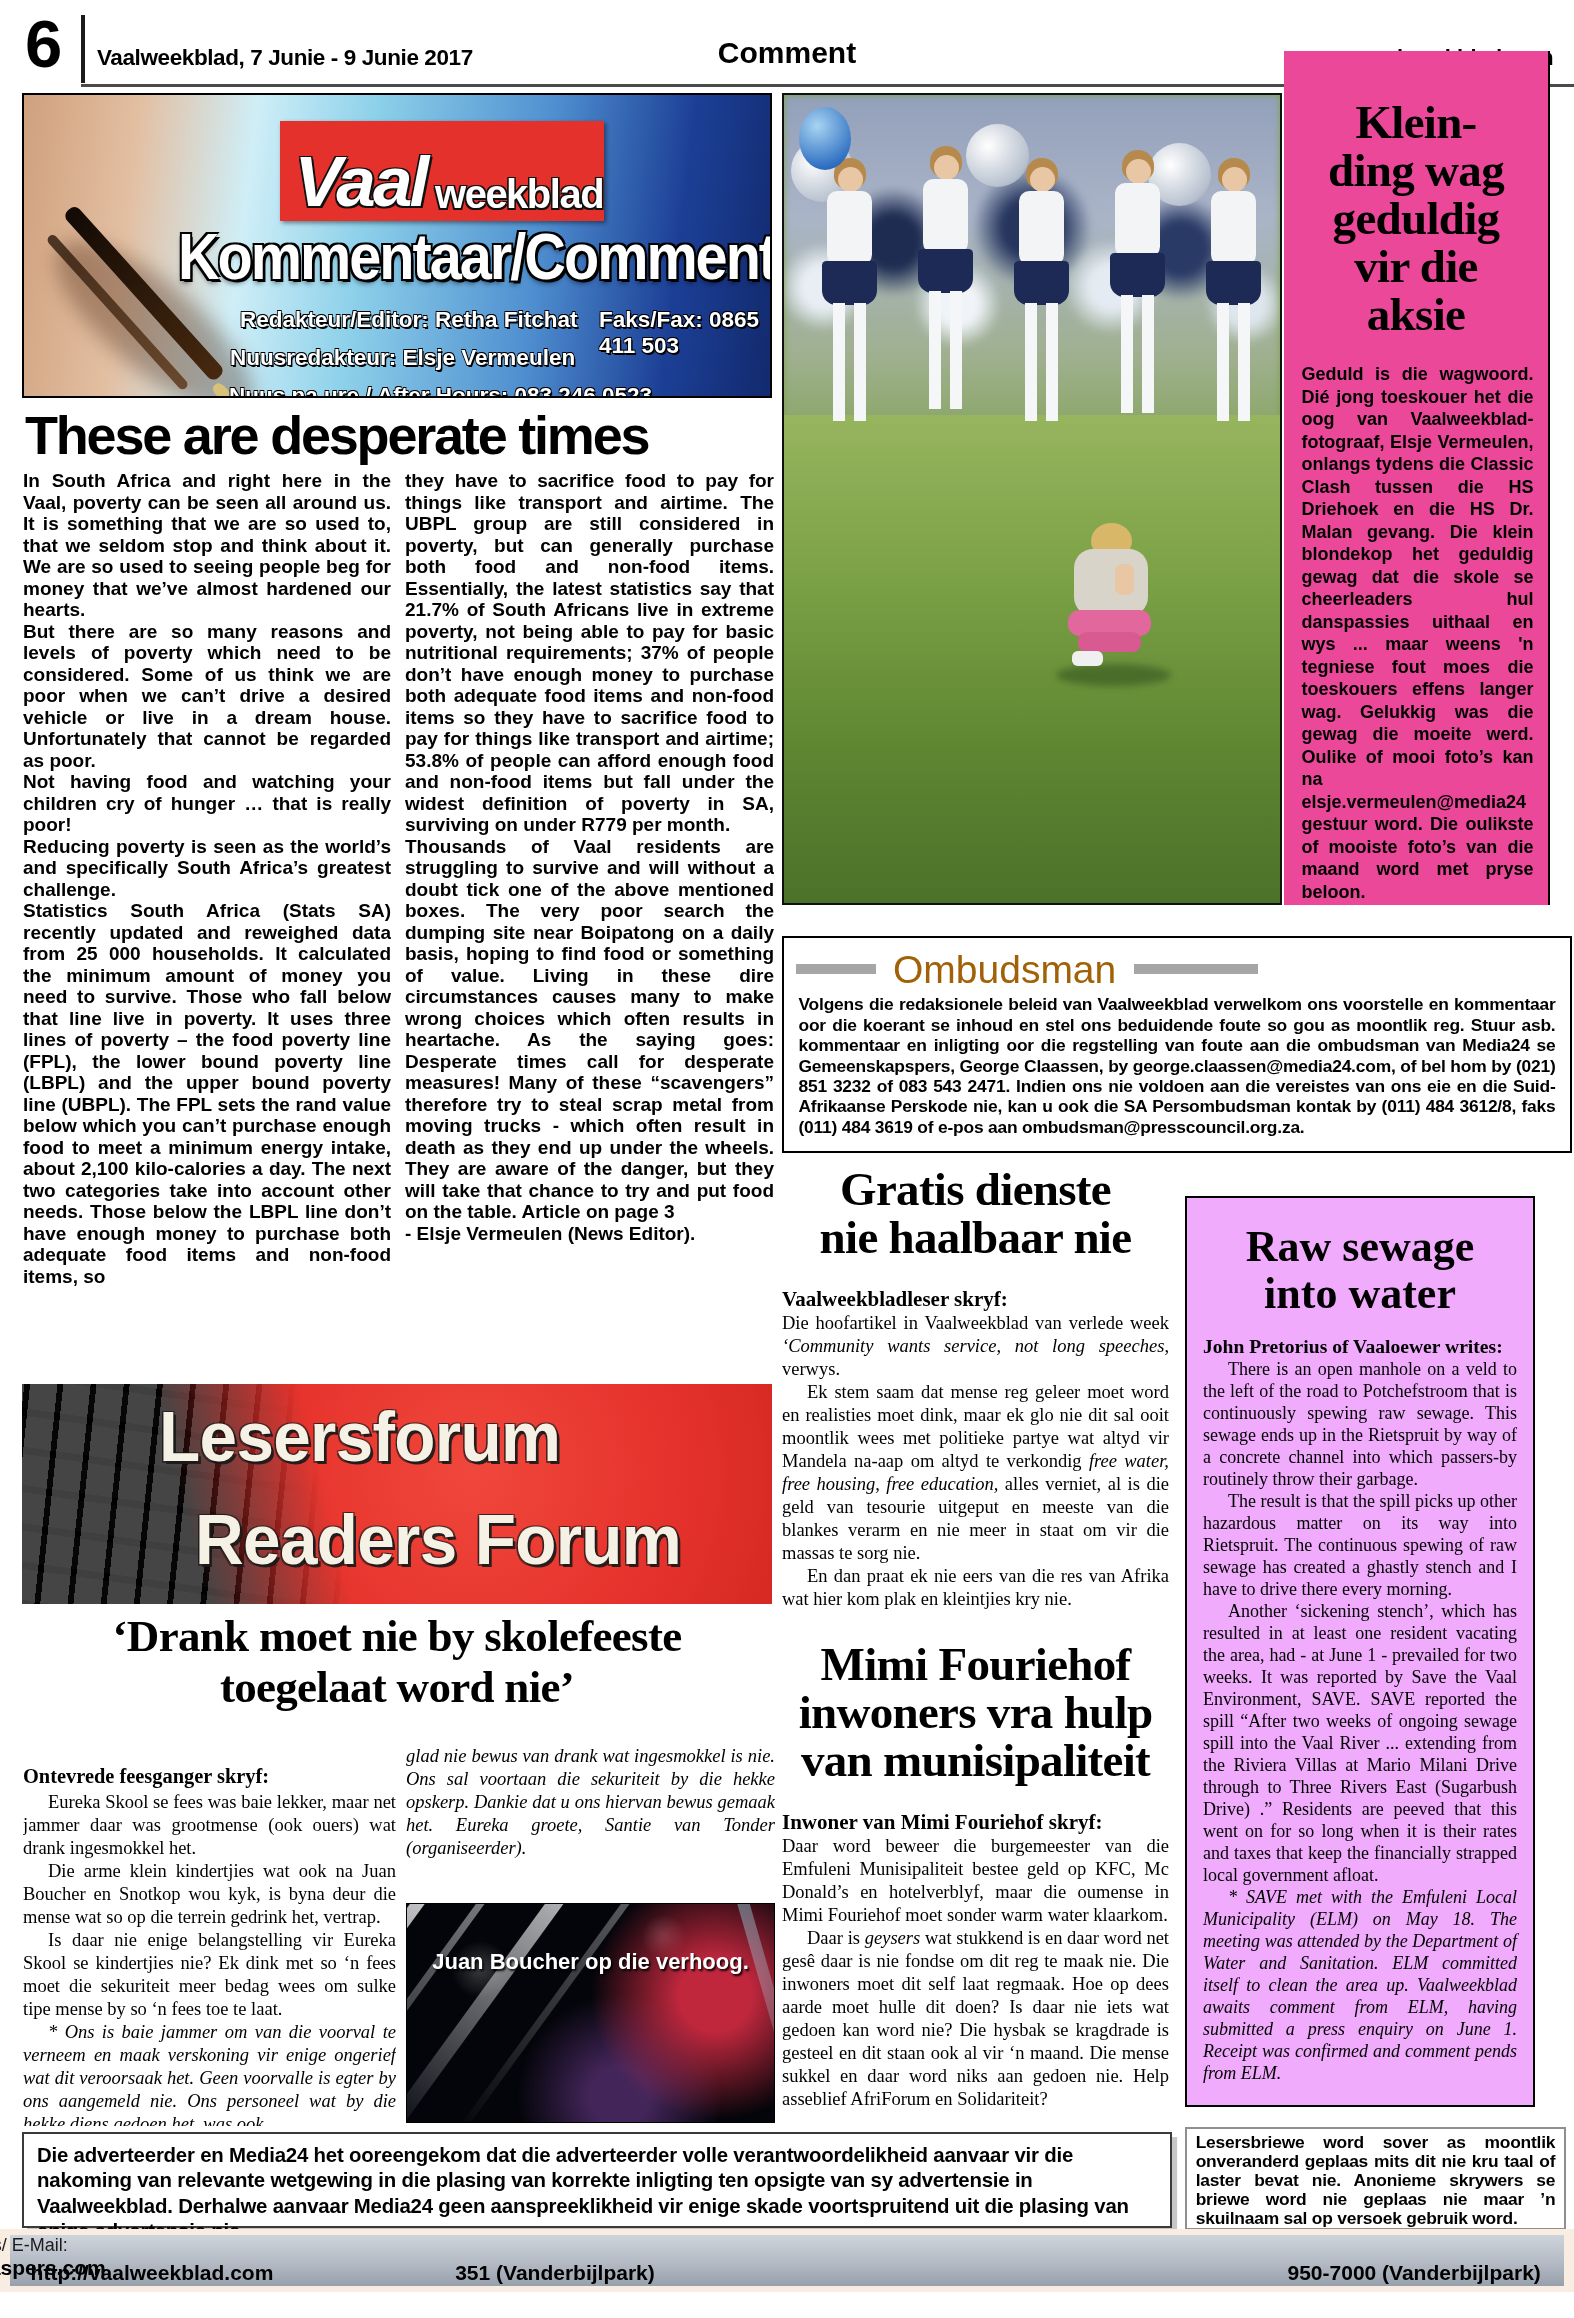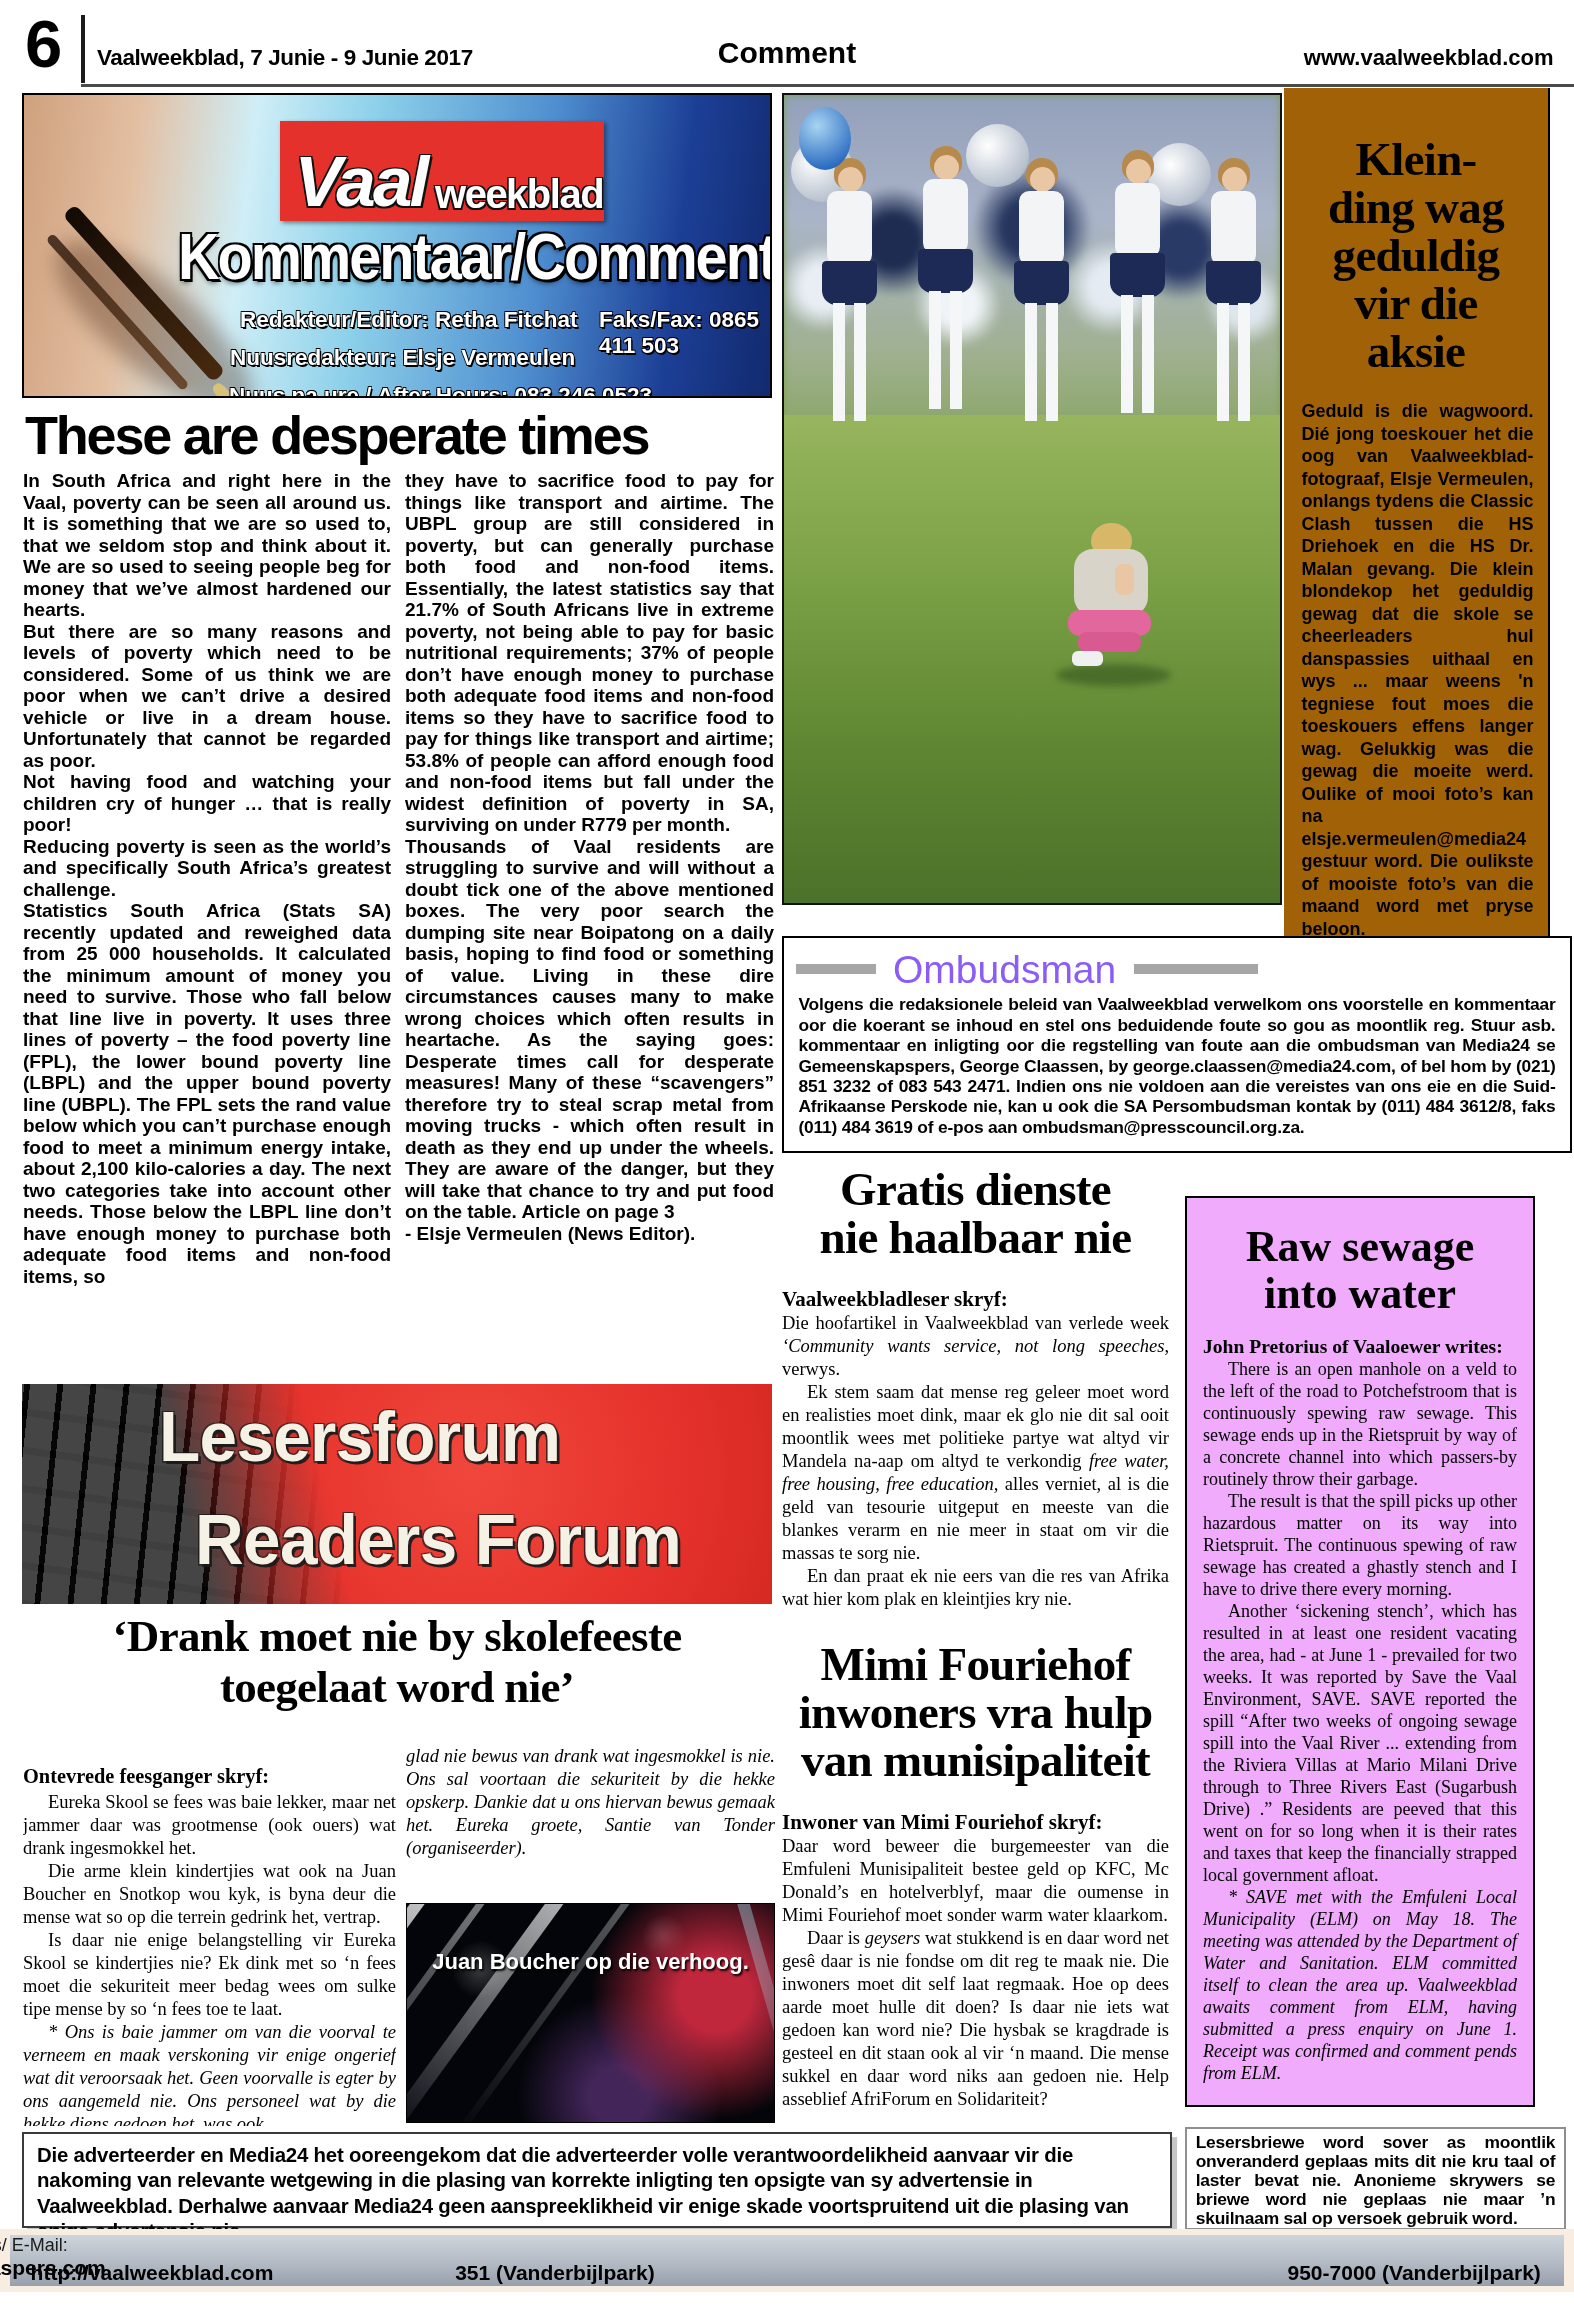--- a/index.html
+++ b/index.html
@@ -81,32 +81,32 @@
   .girl { position:absolute; left:268px; top:428px; width:124px; height:167px; }
   .g-shadow { position:absolute; left:4.4px; top:141px; width:115px; height:22px; border-radius:50%; background:rgba(25,55,18,.4); filter:blur(3.6px); }
   .g-hair { position:absolute; left:39px; top:0; width:41px; height:36px; border-radius:50%; background:#d9b768; }
   .g-body { position:absolute; left:22px; top:26px; width:74px; height:67px; border-radius:19px; background:#d8d4ca; }
   .g-arm  { position:absolute; left:63px; top:41px; width:19px; height:30.5px; border-radius:7.3px; background:#e9c7a4; }
   .g-legs { position:absolute; left:16px; top:87px; width:83px; height:26px; border-radius:11.6px; background:#e2679d; }
   .g-leg2 { position:absolute; left:26px; top:109px; width:63px; height:20.4px; border-radius:8.7px; background:#d95a91; }
   .g-shoe { position:absolute; left:20.4px; top:128px; width:30.5px; height:14.5px; border-radius:5.8px; background:#f0f0f0; }
 
   
-  .side-panel { position:absolute; left:1284px; top:51px; width:266px; height:854px; background:#a16207; border-right:2.2px solid #000;margin-top:37px; }
+  .side-panel { position:absolute; left:1284px; top:51px; width:266px; height:854px; background:#ec4899; border-right:2.2px solid #000; }
   .side-title { margin-top:47px; text-align:center; font-family:"Liberation Serif", serif; font-weight:bold;
                 font-size:47px; line-height:48px; letter-spacing:-0.7px; }
   .side-body { margin:25px 14.5px 0 17.4px; font-size:18px; line-height:22.5px; font-weight:bold; text-align:justify; }
 
   
   .ombudsman { position:absolute; left:782px; top:936px; width:790px; height:217px; border:2.9px solid #000; background:#fff; }
   .omb-head { display:flex; align-items:center; margin:11.6px 11.6px 5.8px 11.6px; }
   .omb-bar { height:10.2px; background:#a6a6a6; }
   .omb-bar.left { width:80px; margin-right:17.4px; }
   .omb-bar.right { width:124px; margin-left:17.4px; }
-  .omb-label { font-size:39px; color:#8b5cf6; letter-spacing:0; line-height:1; }
+  .omb-label { font-size:39px; color:#a16207; letter-spacing:0; line-height:1; }
   .omb-body { margin:1.5px 14.5px 0 14.5px; font-size:17.4px; line-height:20.4px; font-weight:bold; text-align:justify; letter-spacing:-0.2px; }
 
   
   .letters-col { position:absolute; left:782px; top:1165px; width:387px; height:967px; overflow:hidden; }
   .l-title { text-align:center; font-family:"Liberation Serif", serif; font-weight:bold; font-size:47px; line-height:48px; letter-spacing:-0.7px; }
   .l-byline { font-family:"Liberation Serif", serif; font-weight:bold; font-size:21px; margin-top:26px; }
   .letters-col p.body, .drank p.body { font-family:"Liberation Serif", serif; font-size:18.5px; line-height:23px; text-align:justify; }
   .ind { text-indent:25px; }
   .mimi-title { margin-top:29px; }
 

